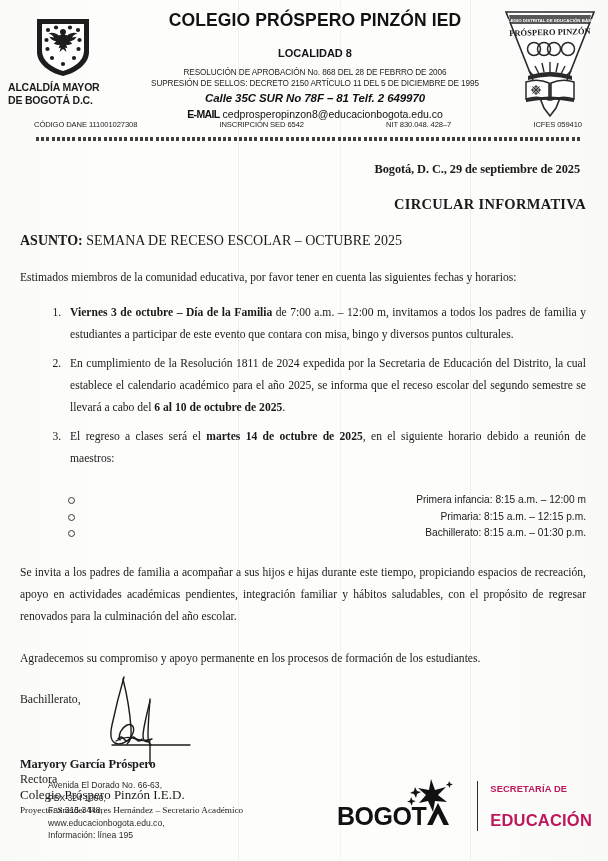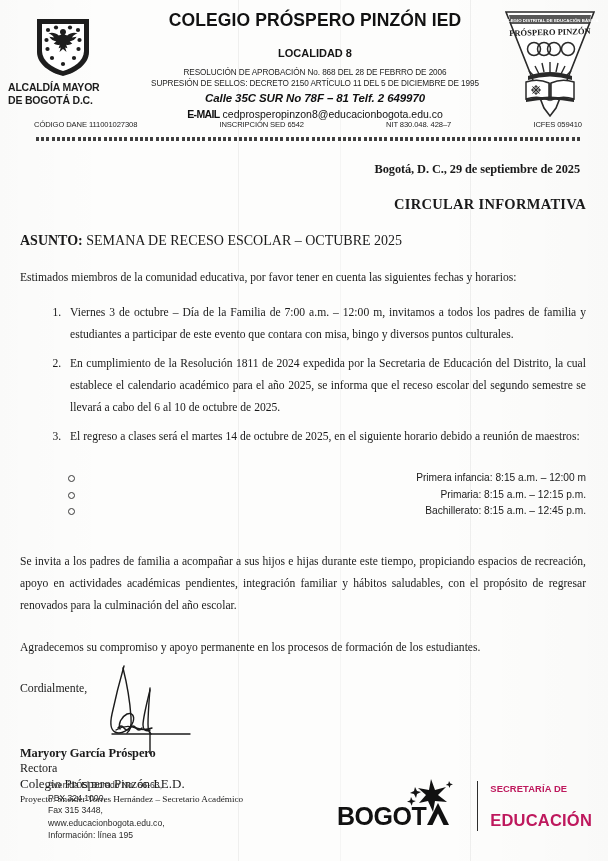--- a/index.html
+++ b/index.html
@@ -183,21 +183,21 @@
     padding-left: 48px;
     font-size: 11.6px;
   }
   ol.num-list > li {
     margin-bottom: 7px;
     text-align: justify;
     line-height: 22px;
     padding-left: 6px;
   }
   ol.num-list > li::marker { font-size: 11.6px; }
-  b, .b { font-weight: normal; margin-top: 8px; }
+  b, .b { font-weight: bold; margin-top: 8px; }
 
   ul.sub-list {
     list-style: none;
     margin: 22px 0 0 0;
     padding-left: 48px;
     font-family: "Liberation Sans", sans-serif;
     font-size: 10.2px;
     line-height: 16.5px;
     color: #1a1a1a;
     text-align: right;
@@ -215,21 +215,21 @@
     border: 1px solid #3a3a3a;
     border-radius: 50%;
   }
 
   .para {
     font-size: 11.6px;
     line-height: 22px;
     text-align: justify;
     padding-left: 4px;
   }
-  .para.p1 { margin-top: 31px; }
+  .para.p1 { margin-top: 20px; }
   .para.p2 { margin-top: 20px; }
 
   .cordial {
     font-size: 11.8px;
     margin-top: 22px;
     padding-left: 4px;
   }
 
   
   .sig-area {
@@ -448,28 +448,28 @@
       <li>
         <span class="obullet"></span>
         <span>Primera infancia: 8:15 a.m. – 12:00 m</span>
       </li>
       <li>
         <span class="obullet"></span>
         <span>Primaria: 8:15 a.m. – 12:15 p.m.</span>
       </li>
       <li>
         <span class="obullet"></span>
-        <span>Bachillerato: 8:15 a.m. – 12:45 p.m.</span>
+        <span>Bachillerato: 8:15 a.m. – 01:30 p.m.</span>
       </li>
     </ul>
 
     <div class="para p1">Se invita a los padres de familia a acompañar a sus hijos e hijas durante este tiempo, propiciando espacios de recreación, apoyo en actividades académicas pendientes, integración familiar y hábitos saludables, con el propósito de regresar renovados para la culminación del año escolar.</div>
     <div class="para p2">Agradecemos su compromiso y apoyo permanente en los procesos de formación de los estudiantes.</div>
 
-    <div class="cordial">Cordialmente,</div>
+    <div class="cordial">Bachillerato,</div>
 
     <div class="sig-area">
       <svg class="sig-svg" width="130" height="92" viewBox="0 0 130 92">
         <g fill="none" stroke="#1b1b1b" stroke-width="1.4" stroke-linecap="round">
           <path d="M30 4 C26 18 21 38 18 52 C16 61 17 68 21 70 C27 73 36 68 39 60
                    C41 54 38 50 33 52 C27 55 24 62 26 67"></path>
           <path d="M29 6 C33 22 36 40 37 55 C37.6 63 36 69 33 71"></path>
           <path d="M56 26 C55 40 54 52 54 62 C54 68 55 71 57 72"></path>
           <path d="M56 28 C52 44 49 56 49 63 C49 68 52 70 56 68"></path>
           <path d="M22 68 Q32 62 42 66 Q50 69 58 66"></path>

